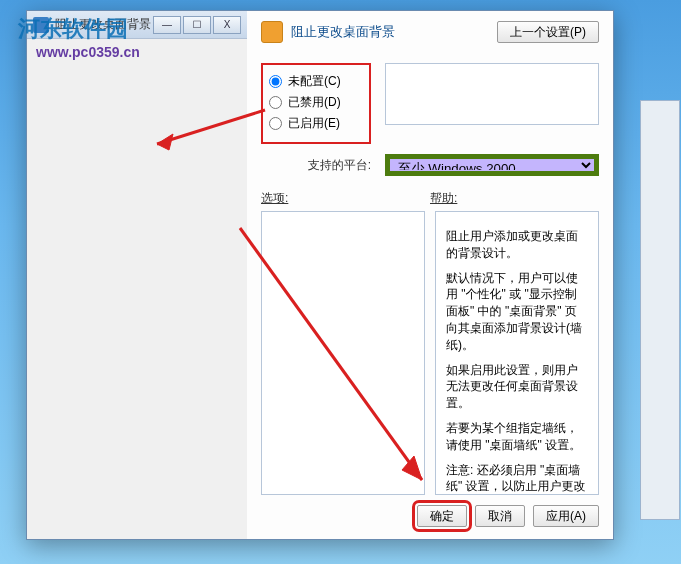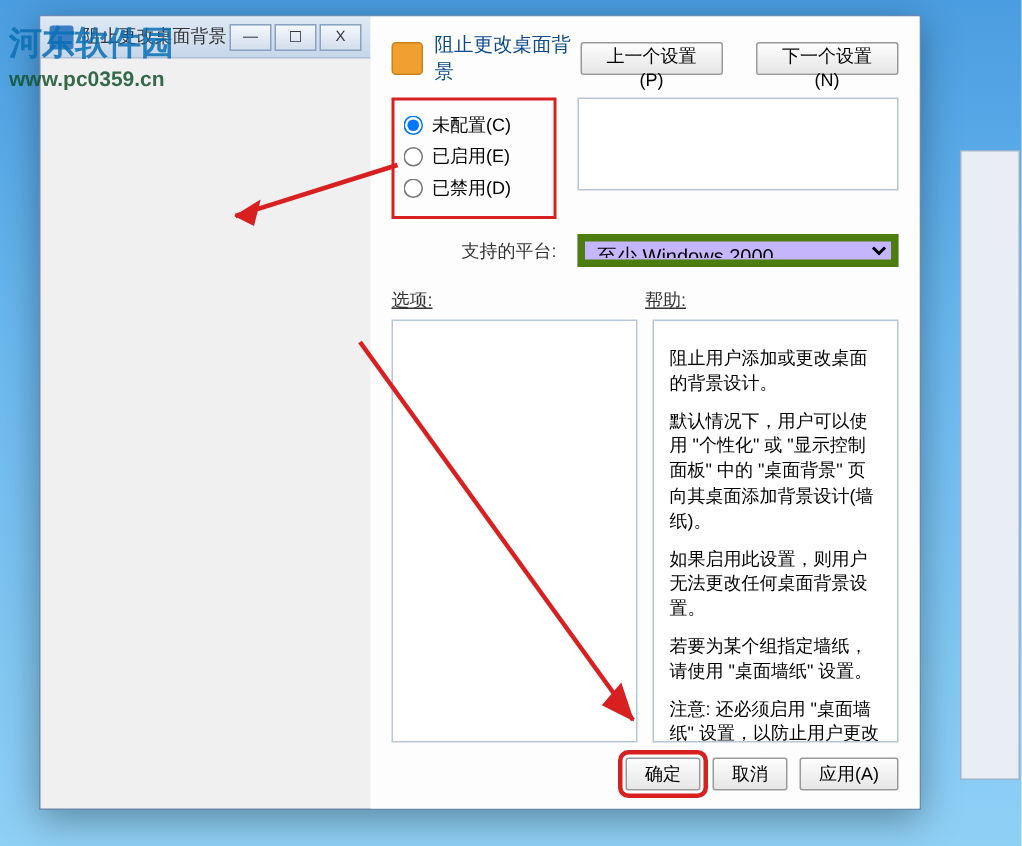--- a/index.html
+++ b/index.html
@@ -16,21 +16,21 @@
 .watermark {
   position: absolute;
   top: 14px; left: 6px;
   color: #0a6fb5;
   font-weight: bold;
   opacity: 0.85;
   z-index: 10;
   pointer-events: none;
 }
 .watermark .wm1 { font-size: 22px; color: #0a6fb5; text-align: center; }
-.watermark .wm2 { font-size: 14px; color: #14532d; }
+.watermark .wm2 { font-size: 14px; color: #4c1d95; margin-left: 30px; }
 .window {
   position: absolute;
   top: 10px; left: 26px;
   width: 588px; height: 530px;
   background: #f0f0f0;
   border: 1px solid #6a8bb0;
   box-shadow: 0 6px 24px rgba(0,0,0,0.35);
   display: flex;
   flex-direction: row;
 }
@@ -87,21 +87,21 @@
   border: 1px solid #9a9a9a;
   border-radius: 2px;
   cursor: pointer;
   font-size: 12px;
 }
 .top-grid {
   display: grid;
   grid-template-columns: 110px 1fr;
   column-gap: 14px;
   row-gap: 10px;
-  margin-top: 0;
+  margin-top: 12px;
 }
 .radio-group {
   border: 2px solid #d92020;
   padding: 4px 6px 6px 6px;
   position: relative;
 }
 .radio-line { display: flex; align-items: center; margin: 4px 0; }
 .radio-line input { margin-right: 6px; }
 .label-comment { color: #333; padding-top: 2px; }
 .textarea-box {
@@ -186,37 +186,36 @@
       <div class="winbtn">X</div>
     </div>
   </div>
 
   <div class="content">
     <div class="row-header">
       <div class="hdr-icon"></div>
       <div class="hdr-title">阻止更改桌面背景</div>
       <div class="nav-btns">
         <button class="btn">上一个设置(P)</button>
-        <button class="btn">下一个设置(N)</button>
       </div>
     </div>
 
     <div class="top-grid">
       <div class="radio-group">
         <label class="radio-line">
           <input type="radio" name="st" checked="" style="">
           <span>未配置(C)</span>
         </label>
         <label class="radio-line">
           <input type="radio" name="st" style="">
-          <span>已启用(E)</span>
+          <span>已禁用(D)</span>
         </label>
         <label class="radio-line">
           <input type="radio" name="st" style="">
-          <span>已禁用(D)</span>
+          <span>已启用(E)</span>
         </label>
       </div>
 
       <div>
         <textarea class="textarea-box" value="" style=""></textarea>
       </div>
 
       <div class="label-platform">支持的平台:</div>
       <select class="platform-select">
         <option>至少 Windows 2000</option>

